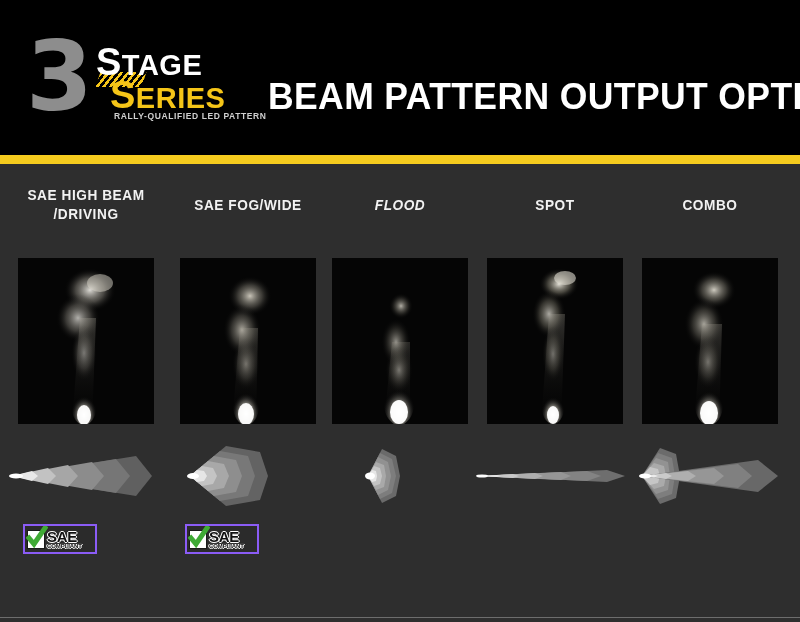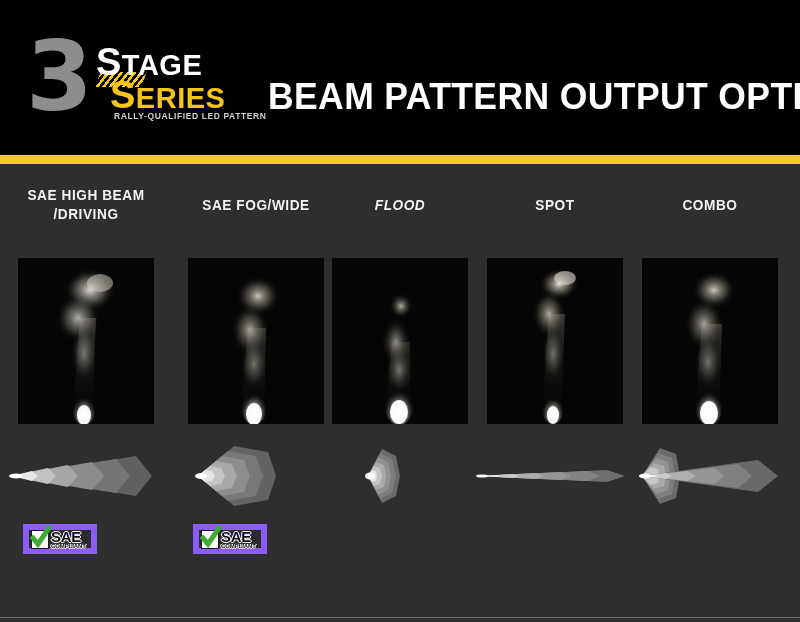--- a/index.html
+++ b/index.html
@@ -141,21 +141,21 @@
     left: 0; top: 360px;
     width: 136px; height: 34px;
   }
 
   
   .sae-badge {
     position: absolute;
     left: 5px; top: 0;
     width: 74px; height: 30px;
     background: #2b2b2b;
-    border: 6px solid #8b5cf6;
+    border: 2px solid #8b5cf6;
     box-sizing: border-box;
     display: flex;
     align-items: center;
     padding-left: 2px;
   }
   .sae-check {
     width: 18px; height: 19px;
     background: #ffffff;
     border: 1px solid #1a1a1a;
     box-sizing: border-box;
@@ -273,21 +273,21 @@
           </svg>
         </span>
         <span class="sae-text">
           <span class="sae-main">SAE</span>
           <span class="sae-sub">COMPLIANT</span>
         </span>
       </div>
     </div>
   </div>
 
-  <div class="col" style="left:188px;">
+  <div class="col" style="left:180px;">
     <div class="col-label" style="top:32px;">
       <span>SAE FOG/WIDE</span>
     </div>
 
     <div class="photo">
       <svg width="136" height="166" viewBox="0 0 136 166">
         <defs>
           <radialGradient id="g2a" cx="50%" cy="50%" r="50%">
             <stop offset="0%" stop-color="#ded9cc" stop-opacity="0.9"></stop>
             <stop offset="55%" stop-color="#8e8a7e" stop-opacity="0.4"></stop>

